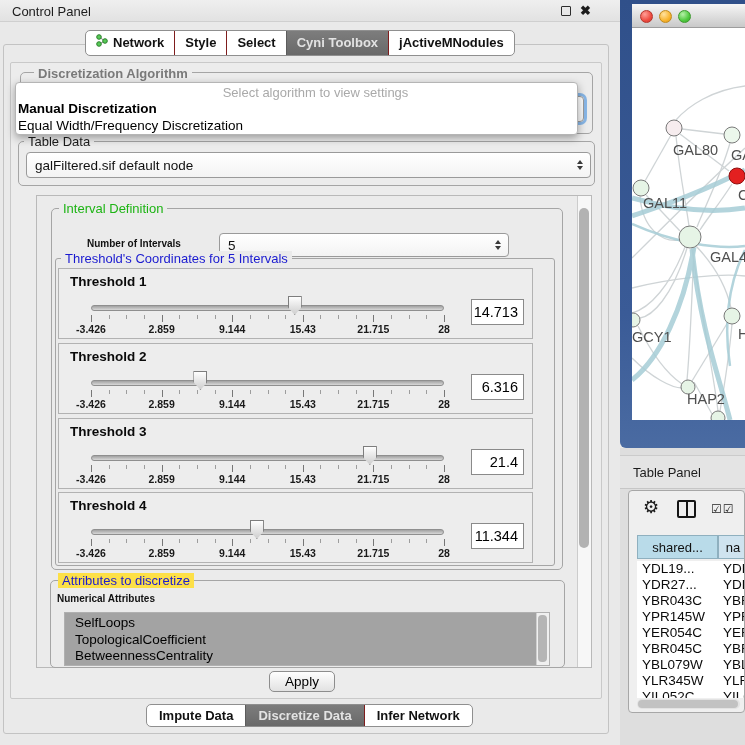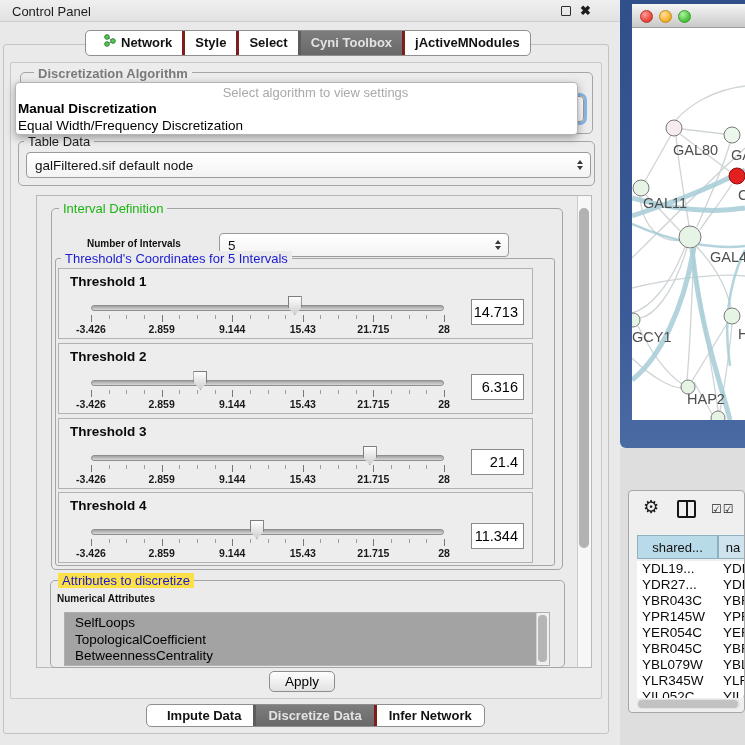--- a/index.html
+++ b/index.html
@@ -15,22 +15,22 @@
   .close-icon { position:absolute; left:580px; top:3px; font-size:13px; font-weight:700; color:#1c1c1c; }
 
   .frameA { position:absolute; left:3px; top:44px; width:606px; height:690px;
     border:1px solid #c3c3c3; border-radius:3px; background:#eaeaea; }
   .frameB { position:absolute; left:10px; top:62px; width:592px; height:637px;
     border:1px solid #c9c9c9; border-radius:2px; background:#ececec; }
 
   
   .segbar { position:absolute; display:flex; background:#fff; border:1px solid #8f8f8f;
     border-radius:5px; overflow:hidden; font-size:13px; font-weight:700; color:#111; z-index:20; }
-  .seg { padding:0 10px; display:flex; align-items:center; gap:5px; border-left:3px solid #7f1d1d; white-space:nowrap; }
-  .seg:first-child { border-left:none;margin-left:8px; }
+  .seg { padding:0 10px; display:flex; align-items:center; gap:5px; border-left:1px solid #7f1d1d; white-space:nowrap; }
+  .seg:first-child { border-left:none; }
   .seg.active { background:linear-gradient(#7d7d7d,#696969); color:#e3e3e3; border-left-color:#5c5c5c; }
   #top-tabs { left:85px; top:30px; height:26px; }
   #top-tabs .seg { line-height:24px; }
   #bottom-tabs { left:146px; top:704px; height:23px; z-index:10; }
   #bottom-tabs .seg { line-height:21px; padding:0 12px; }
 
   
   .grp { position:absolute; border:1px solid #a5a5a5; border-radius:5px; }
   .grp-label { position:absolute; font-size:13px; background:#ececec; padding:0 4px; color:#1c1c1c; z-index:5; white-space:nowrap; }
 
@@ -425,20 +425,23 @@
           <text x="106" y="172" class="netlbl">C</text>
           <text x="78" y="234" class="netlbl">GAL4</text>
           <text x="0" y="314" class="netlbl">GCY1</text>
           <text x="106" y="311" class="netlbl">H</text>
           <text x="55" y="376" class="netlbl">HAP2</text>
         </g>
     </svg>
   </div>
 
   <div class="right-lower-bg"></div>
+  <div class="tp-bar">
+    <div class="tp-bar-title">Table Panel</div>
+  </div>
   <div class="tp-panel">
     <div class="gear-icon">⚙</div>
     <div class="pane-icon">
         <div></div>
       </div>
     <div class="check-icons">☑☑</div>
     <div class="th th1">shared...</div>
     <div class="th th2">na</div>
     <div id="table-rows">
         <div class="trow">

